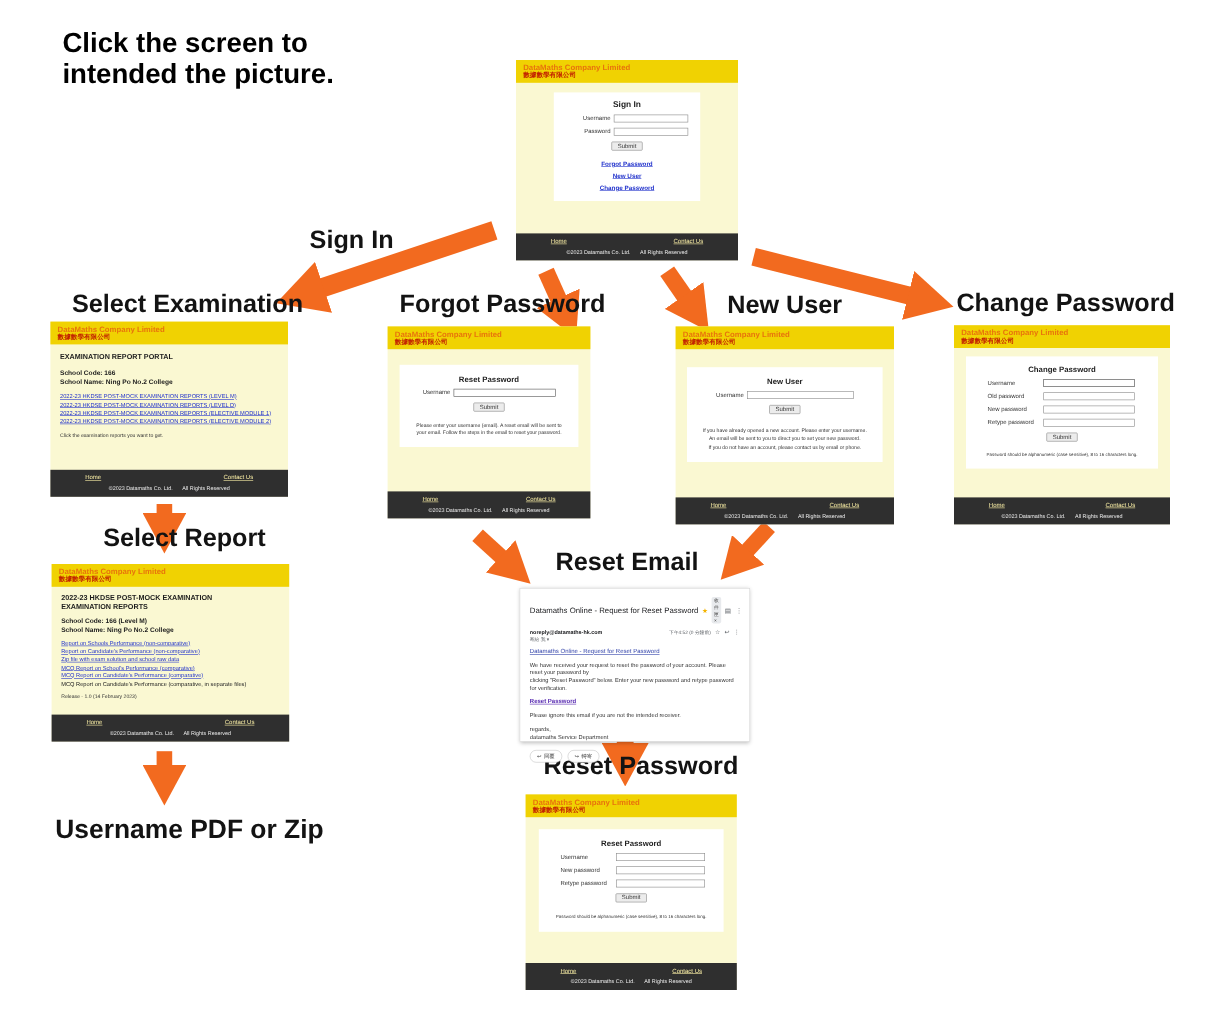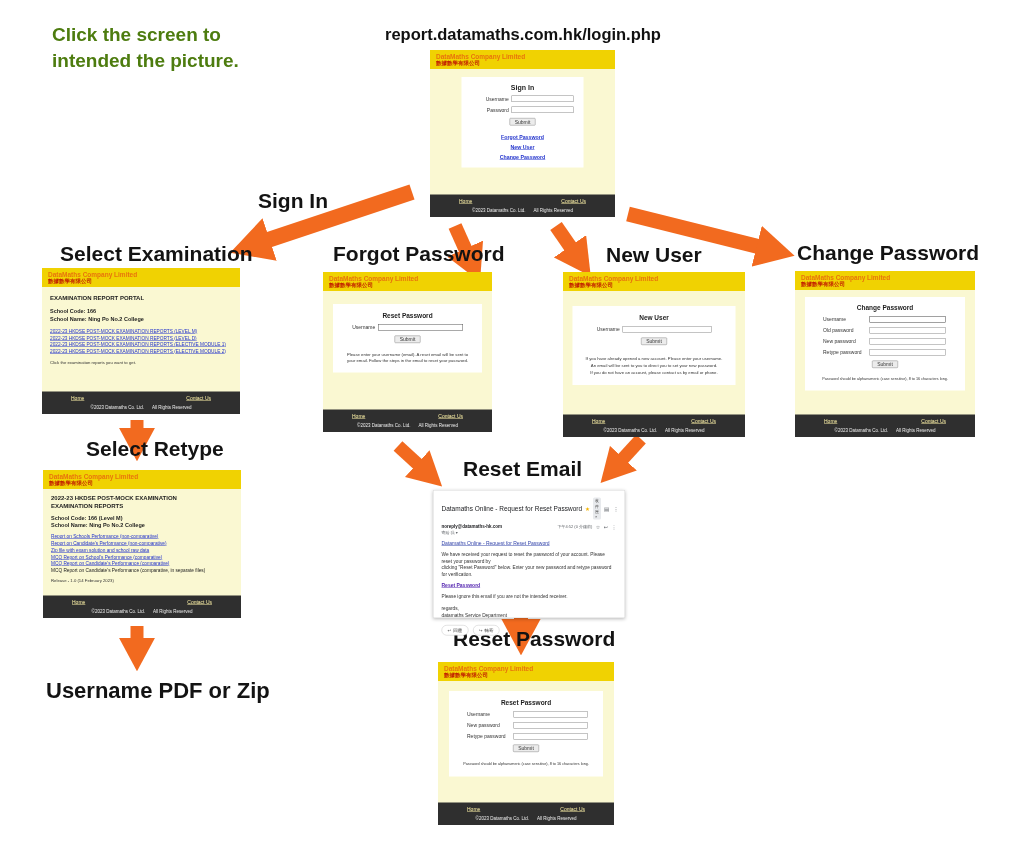--- a/index.html
+++ b/index.html
@@ -9,22 +9,22 @@
     --brand-en:#E8740C;
     --brand-zh:#C22000;
     --linkblue:#2233CC;
     --flink:#FFF3A8;
     --arrow:#F26A1F;
   }
   html,body{margin:0;padding:0;background:#fff;}
   .canvas{position:relative;width:1024px;height:856px;background:#fff;
     font-family:"Liberation Sans",sans-serif;overflow:hidden;}
   
-  .note{position:absolute;left:52px;top:22px;font-size:19px;font-weight:bold;
-    color:#4d7c0f;line-height:26px;}
+  .note{position:absolute;left:52px;top:22px;font-size:23px;font-weight:bold;
+    color:#000000;line-height:26px;}
   .url{position:absolute;left:385px;top:25px;width:270px;text-align:center;
     font-size:16.5px;font-weight:bold;color:#111;white-space:nowrap;}
   .biglabel{position:absolute;font-size:21px;font-weight:bold;color:#131313;white-space:nowrap;}
   #lb-signin{left:258px;top:189px;}
   #lb-selexam{left:60px;top:242px;}
   #lb-forgot{left:333px;top:242px;}
   #lb-newuser{left:606px;top:243px;}
   #lb-changepw{left:797px;top:241px;}
   #lb-selreport{left:86px;top:437px;}
   #lb-resetemail{left:463px;top:457px;}
@@ -124,28 +124,27 @@
     <line x1="137" y1="626" x2="137" y2="644" stroke="#F26A1F" stroke-width="13" marker-end="url(#ah)"></line>
     <line x1="398" y1="446" x2="422" y2="468" stroke="#F26A1F" stroke-width="13" marker-end="url(#ah)"></line>
     <line x1="641" y1="439" x2="619" y2="463" stroke="#F26A1F" stroke-width="13" marker-end="url(#ah)"></line>
     <line x1="521" y1="612" x2="521" y2="626" stroke="#F26A1F" stroke-width="14" marker-end="url(#ah)"></line>
   </svg>
 
   <div class="note">
     <div>Click the screen to</div>
     <div>intended the picture.</div>
   </div>
-  <div class="url">report.datamaths.com.hk/login.php</div>
 
   <div class="biglabel" id="lb-signin">Sign In</div>
   <div class="biglabel" id="lb-selexam">Select Examination</div>
   <div class="biglabel" id="lb-forgot">Forgot Password</div>
   <div class="biglabel" id="lb-newuser">New User</div>
   <div class="biglabel" id="lb-changepw">Change Password</div>
-  <div class="biglabel" id="lb-selreport">Select Retype</div>
+  <div class="biglabel" id="lb-selreport">Select Report</div>
   <div class="biglabel" id="lb-resetemail">Reset Email</div>
   <div class="biglabel" id="lb-download">Username PDF or Zip</div>
   <div class="biglabel" id="lb-resetpw">Reset Password</div>
 
   <div class="page" id="p-login">
     <div class="ph">
       <div class="b-en">DataMaths Company Limited</div>
       <div class="b-zh">數據數學有限公司</div>
     </div>
     <div class="pb">

